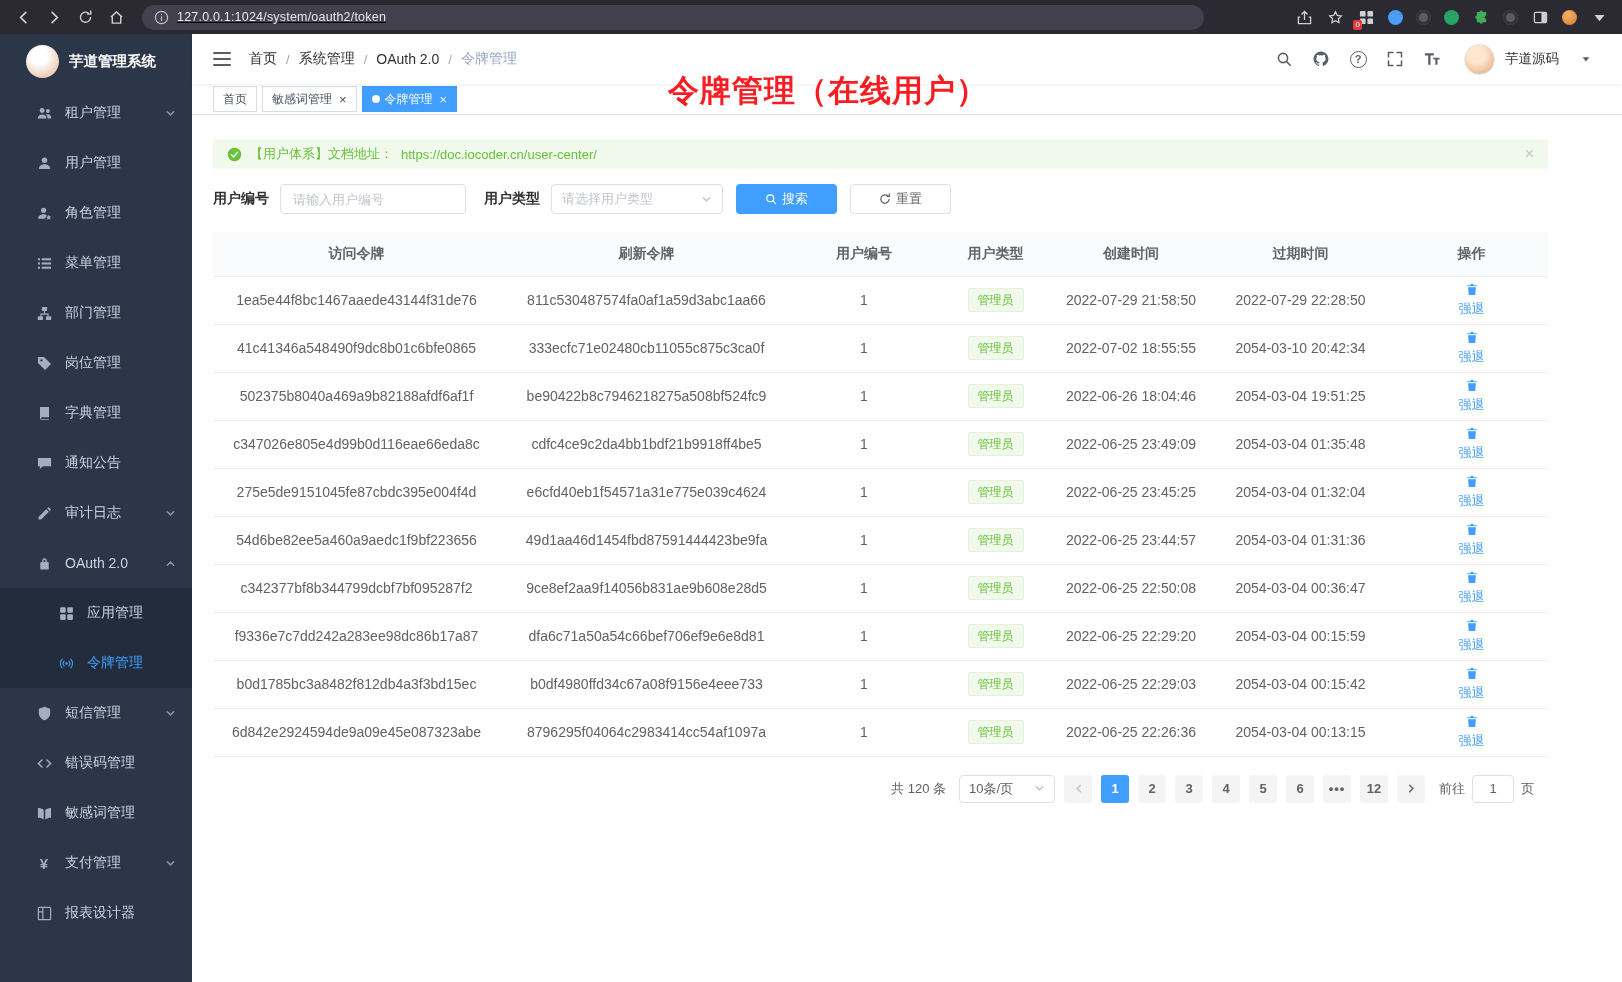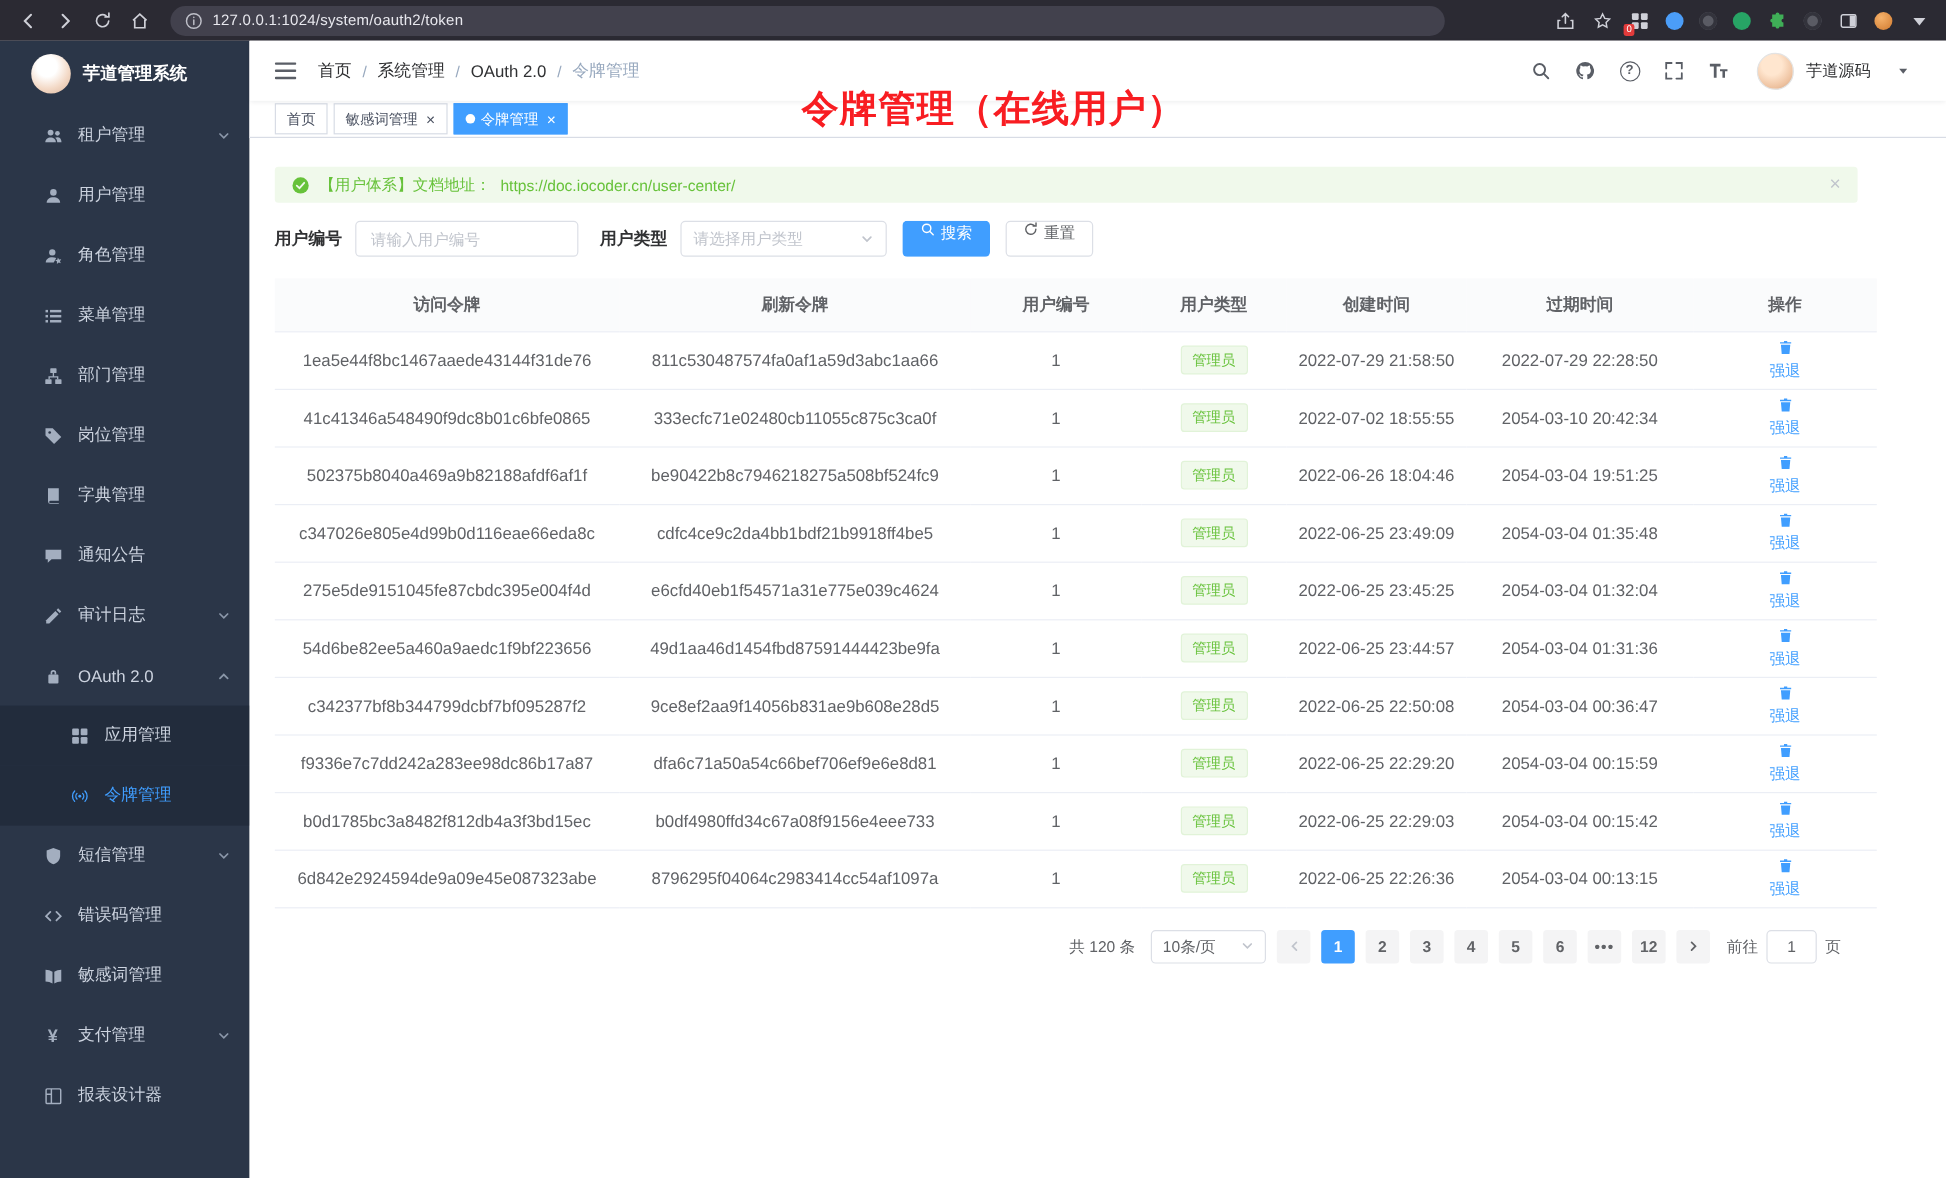--- a/index.html
+++ b/index.html
@@ -4,36 +4,36 @@
 <style>
 *{box-sizing:border-box;margin:0;padding:0;}
 html,body{width:1622px;height:982px;}
 body{font-family:"Liberation Sans","DejaVu Sans",sans-serif;background:#fff;overflow:hidden;}
 .screen{width:1622px;height:982px;position:relative;overflow:hidden;background:#fff;}
 
 
 .browser-bar{height:34px;background:#2b2a33;display:flex;align-items:center;gap:13px;padding:0 14px;}
 .b-ic{display:inline-flex;align-items:center;justify-content:center;width:18px;height:18px;color:#cfd0d8;cursor:pointer;}
 .b-ic svg{width:15px;height:15px;}
-.url-pill{flex:1;max-width:1062px;height:25px;background:#42414d;border-radius:13px;display:flex;align-items:center;gap:8px;padding:0 12px;margin:0 4px;}
+.url-pill{flex:1;max-width:1062px;height:25px;background:#42414d;border-radius:13px;display:flex;align-items:center;gap:8px;padding:0 12px;margin:0 4px;text-decoration:underline;}
 .url-pill .b-ic{width:15px;height:15px;color:#bfc0c9;}
 .url-text{font-size:12.5px;color:#e8e8ee;letter-spacing:.2px;white-space:nowrap;}
 .browser-right{display:flex;align-items:center;gap:13px;margin-left:auto;}
 .dot{width:15px;height:15px;border-radius:50%;display:inline-block;cursor:pointer;}
 .dot.blue{background:#4b9df8;}
 .dot.ring{background:#5a5b64;box-shadow:inset 0 0 0 3px #33333c;}
 .dot.green{background:#27a465;}
 .dot.avatar-dot{background:radial-gradient(circle at 38% 32%,#f6b26b,#d07a2f);}
 .puzzle{color:#3fae57;}
 .badge-wrap{position:relative;display:inline-flex;cursor:pointer;}
 .red-badge{position:absolute;left:-4px;bottom:-4px;background:#e23b3b;color:#fff;font-size:8px;font-style:normal;padding:0 2.5px;border-radius:2px;line-height:10px;}
 
 
 .app{display:flex;height:948px;}
-.sidebar{width:208px;background:#2b3648;display:flex;flex-direction:column;flex-shrink:0;}
+.sidebar{width:192px;background:#2b3648;display:flex;flex-direction:column;flex-shrink:0;}
 .logo-row{height:54px;display:flex;align-items:center;gap:10px;padding:0 0 0 26px;cursor:pointer;}
 .logo-img{width:33px;height:33px;border-radius:50%;background:radial-gradient(circle at 40% 32%,#ffffff 28%,#f3d9c6 62%,#d9b49a);flex-shrink:0;}
 .logo-title{color:#fff;font-size:14.5px;font-weight:700;white-space:nowrap;}
 .menu{flex:1;overflow:hidden;}
 .menu-item{height:50px;display:flex;align-items:center;gap:13px;padding:0 16px 0 36px;color:#ccd3df;font-size:14px;cursor:pointer;white-space:nowrap;}
 .menu-item .mi-icon{width:16px;height:16px;display:inline-flex;align-items:center;justify-content:center;color:#a3aebf;flex-shrink:0;}
 .menu-item .mi-icon svg{width:15px;height:15px;}
 .menu-item.sub{background:#222c3c;padding-left:58px;}
 .menu-item.active{color:#409eff;}
 .menu-item.active .mi-icon{color:#409eff;}
@@ -76,21 +76,21 @@
 
 .filter-row{display:flex;align-items:center;margin:15px 0 18px;}
 .filter-label{font-size:14px;font-weight:700;color:#303133;margin-right:11px;white-space:nowrap;}
 .filter-label.gap{margin-left:18px;}
 .input{width:186px;height:30px;border:1px solid #dcdfe6;border-radius:4px;padding:0 12px;font-size:13px;color:#606266;outline:none;font-family:inherit;}
 .input::placeholder{color:#c0c4cc;}
 .select{width:172px;height:30px;border:1px solid #dcdfe6;border-radius:4px;display:flex;align-items:center;justify-content:space-between;padding:0 10px;cursor:pointer;background:#fff;}
 .select-placeholder{font-size:13px;color:#c0c4cc;white-space:nowrap;}
 .select-caret{color:#c0c4cc;display:inline-flex;}
 .select-caret svg{width:11px;height:11px;}
-.btn{height:30px;display:inline-flex;align-items:flex-start;gap:5px;padding:0 14px;border-radius:4px;font-size:13px;cursor:pointer;border:1px solid transparent;margin-left:13px;font-family:inherit;white-space:nowrap;}
+.btn{height:30px;display:inline-flex;align-items:center;gap:5px;padding:0 28px;border-radius:4px;font-size:13px;cursor:pointer;border:1px solid transparent;margin-left:13px;font-family:inherit;white-space:nowrap;}
 .btn.primary{background:#409eff;color:#fff;}
 .btn.plain{background:#fff;border-color:#dcdfe6;color:#606266;}
 .btn-ic{display:inline-flex;}
 .btn-ic svg{width:12px;height:12px;}
 
 
 .token-table{width:100%;border-collapse:collapse;table-layout:fixed;}
 .token-table th{height:44px;font-size:14px;font-weight:700;color:#606266;background:#fafbfc;border-bottom:1px solid #ebeef5;text-align:center;white-space:nowrap;font-family:Liberation Mono, monospace;}
 .token-table td{height:48px;font-size:14px;color:#606266;text-align:center;border-bottom:1px solid #ebeef5;overflow:hidden;white-space:nowrap;}
 .tag-success{display:inline-block;padding:2px 9px;font-size:12px;border-radius:3px;color:#67c23a;background:#f0f9eb;border:1px solid #e1f3d8;line-height:18px;}

